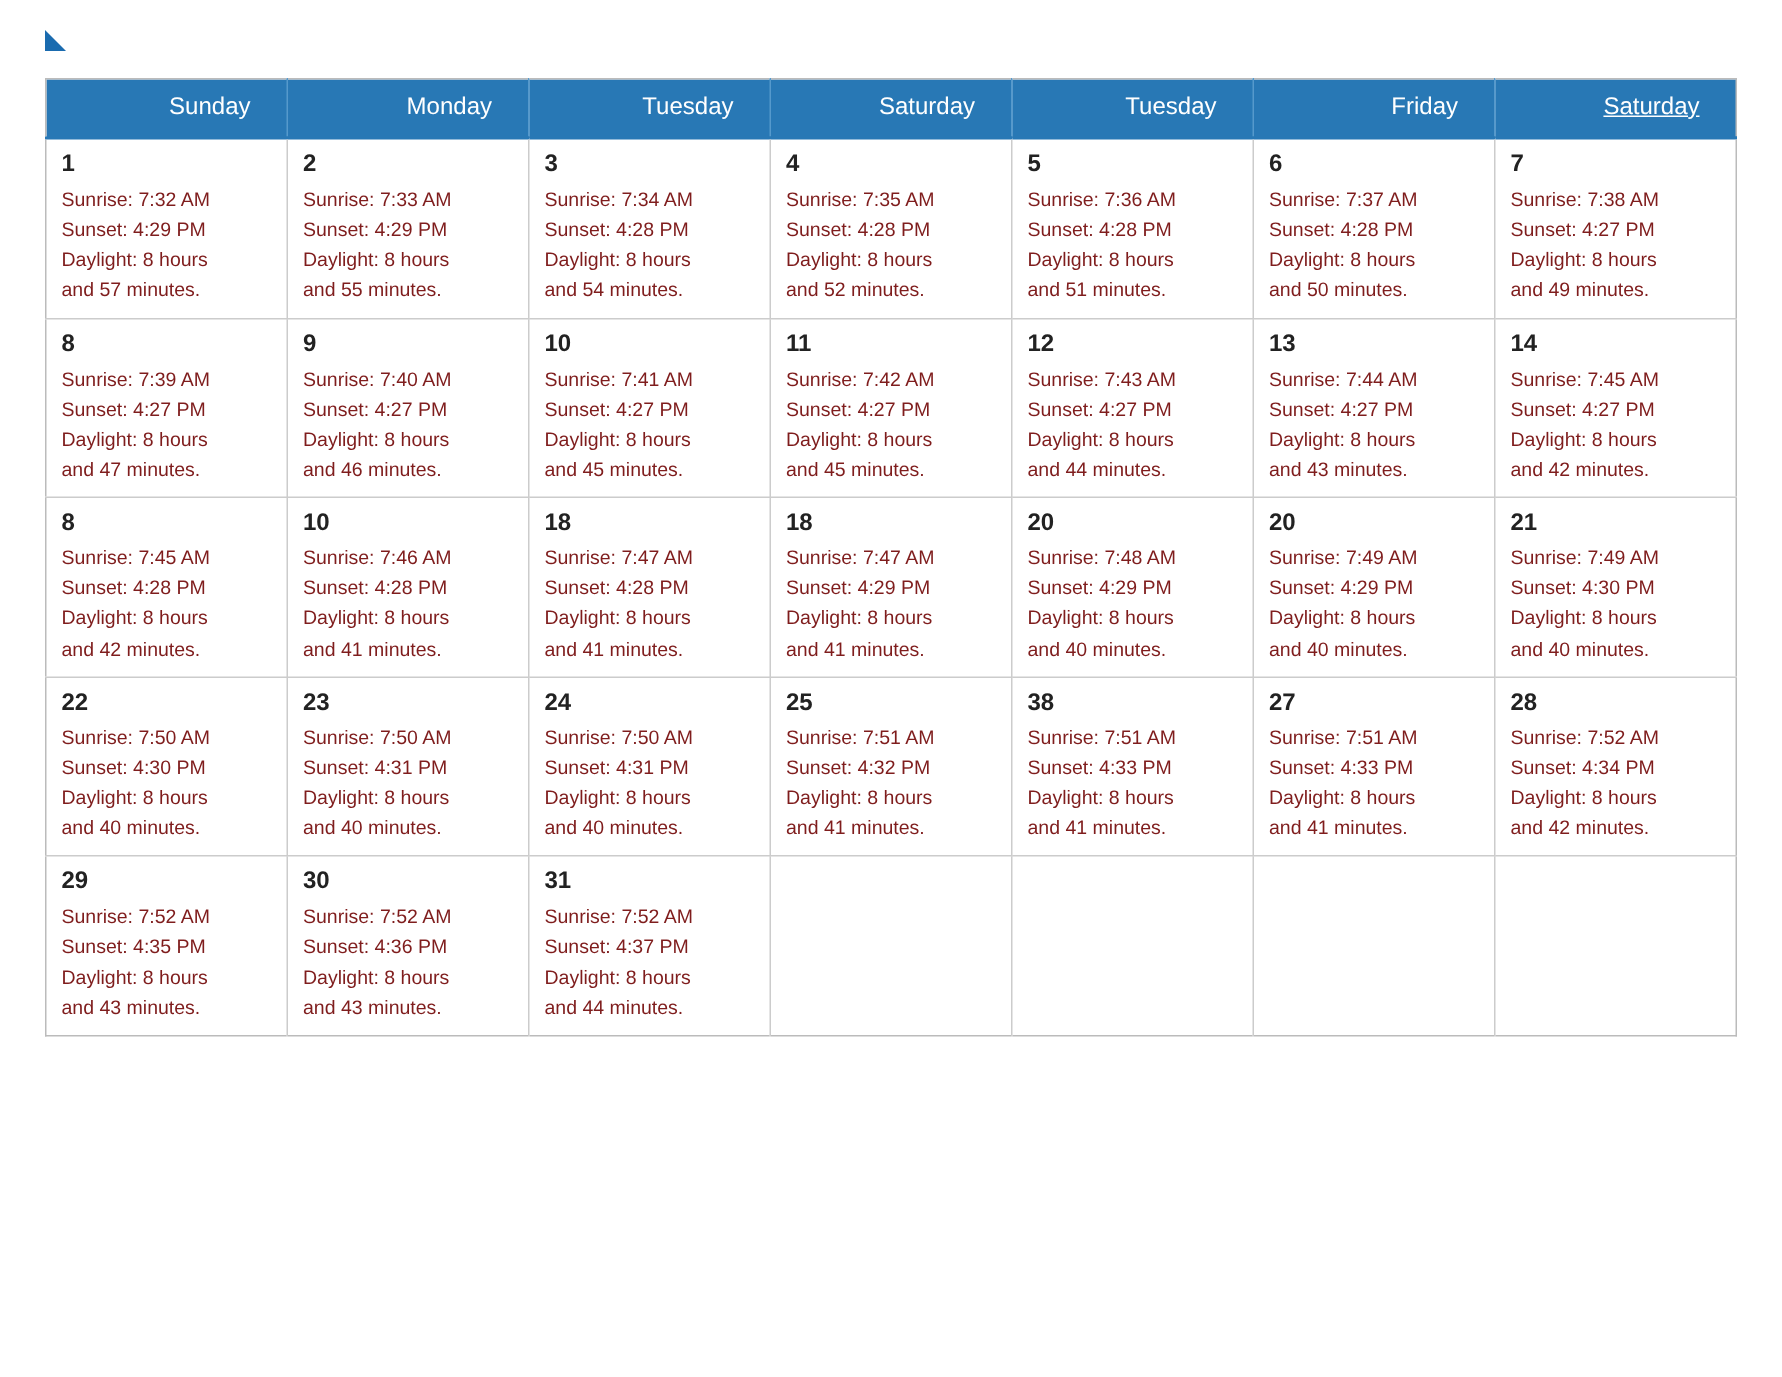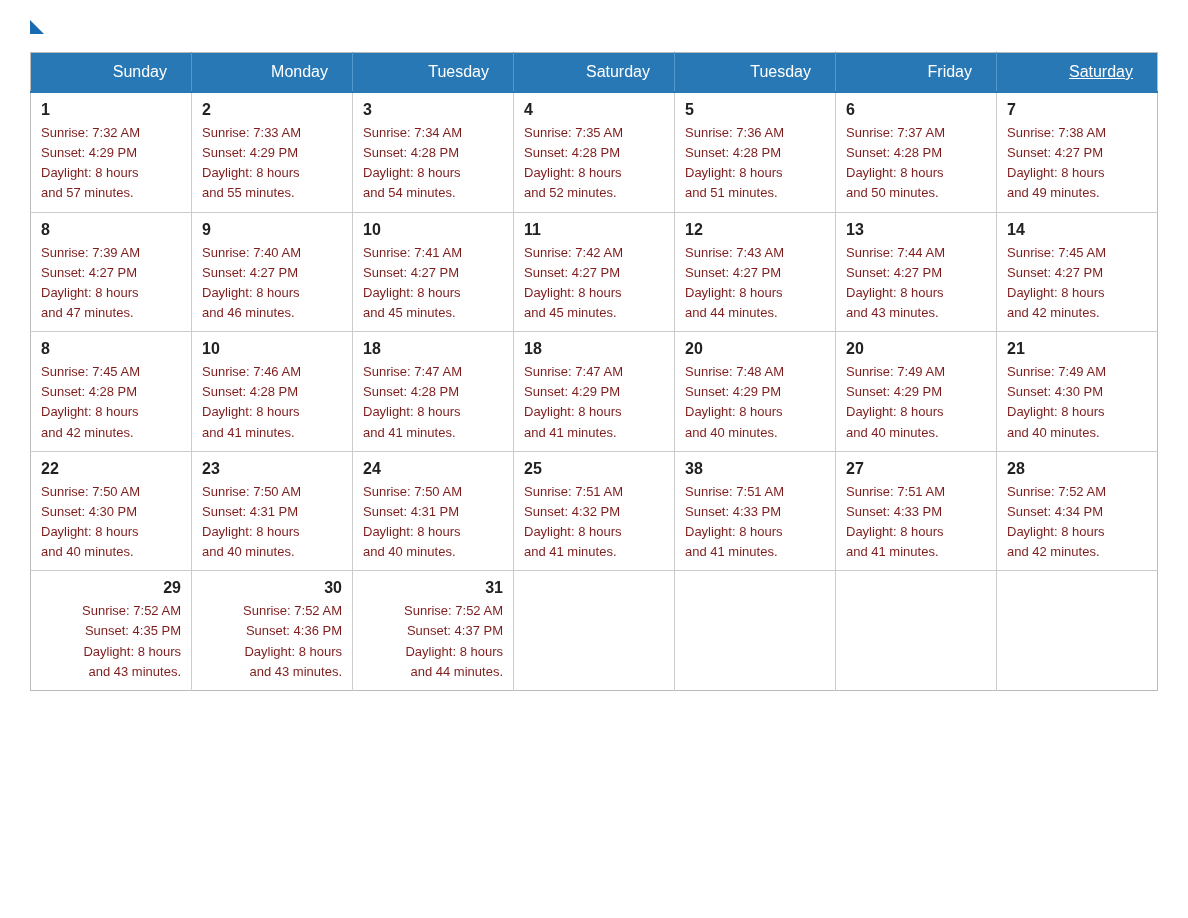--- a/index.html
+++ b/index.html
@@ -84,21 +84,20 @@
       min-height: 110px;
       font-size: 13.5px;
       color: #222;
       background: #fff;
     }
     .calendar-table tbody tr td:last-child {
       border-right: none;
     }
     .calendar-table tbody tr:last-child td {
       border-bottom: none;
-      text-align: right;
     }
     .day-number {
       font-size: 16px;
       font-weight: bold;
       color: #222;
       margin-bottom: 4px;
       display: block;
     }
     .day-info {
       font-size: 13px;

